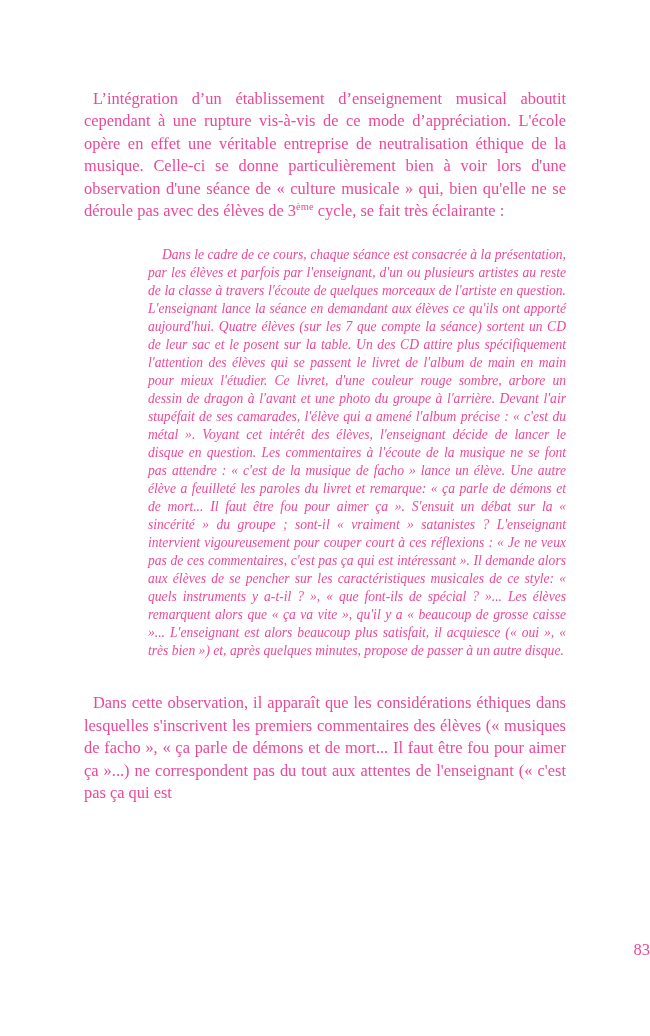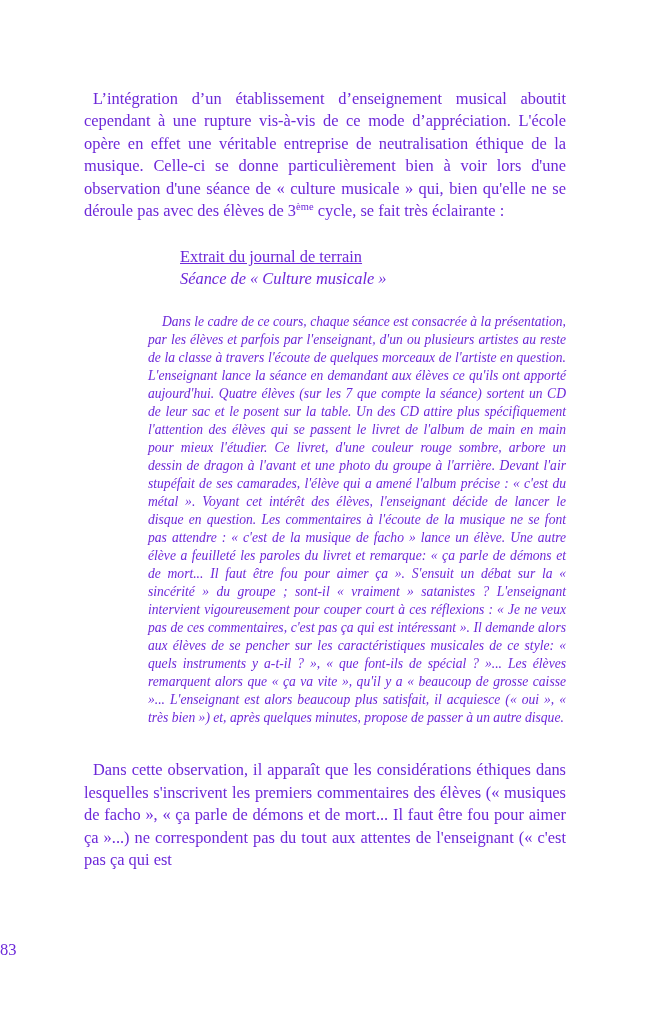--- a/index.html
+++ b/index.html
@@ -5,21 +5,21 @@
   html, body {
     margin: 0;
     padding: 0;
     background: #ffffff;
   }
   .page {
     position: relative;
     width: 650px;
     height: 1012px;
     background: #ffffff;
-    color: #6d28d9;
+    color: #ec4899;
     font-family: "Liberation Serif", serif;
     overflow: hidden;
     margin: 0 auto;
   }
   .content {
     padding: 88px 84px 0 84px;
   }
   .body-text {
     font-size: 16.4px;
     line-height: 22.4px;
@@ -55,36 +55,32 @@
   }
   .closing-para {
     margin-top: 32px;
     text-indent: 9px;
   }
   .page-number {
     position: absolute;
     bottom: 52px;
     left: 0;
     width: 100%;
-    text-align: left;
+    text-align: right;
     font-size: 16.5px;
   }
 </style>
 </head>
 <body>
 
 <div class="page">
   <div class="content">
 
     <p class="body-text intro-para"><span>L’intégration d’un établissement d’enseignement musical aboutit cependant à une rupture vis-à-vis de ce mode d’appréciation. L'école opère en effet une véritable entreprise de neutralisation éthique de la musique. Celle-ci se donne particulièrement bien à voir lors d'une observation d'une séance de « culture musicale » qui, bien qu'elle ne se déroule pas avec des élèves de 3</span><sup>ème</sup><span> cycle, se fait très éclairante :</span></p>
 
-    <div class="extract-heading">
-      <div class="extract-title">Extrait du journal de terrain</div>
-      <div class="extract-subtitle">Séance de « Culture musicale »</div>
-    </div>
 
     <p class="quote">Dans le cadre de ce cours, chaque séance est consacrée à la présentation, par les élèves et parfois par l'enseignant, d'un ou plusieurs artistes au reste de la classe à travers l'écoute de quelques morceaux de l'artiste en question. L'enseignant lance la séance en demandant aux élèves ce qu'ils ont apporté aujourd'hui. Quatre élèves (sur les 7 que compte la séance) sortent un CD de leur sac et le posent sur la table. Un des CD attire plus spécifiquement l'attention des élèves qui se passent le livret de l'album de main en main pour mieux l'étudier. Ce livret, d'une couleur rouge sombre, arbore un dessin de dragon à l'avant et une photo du groupe à l'arrière. Devant l'air stupéfait de ses camarades, l'élève qui a amené l'album précise : « c'est du métal ». Voyant cet intérêt des élèves, l'enseignant décide de lancer le disque en question. Les commentaires à l'écoute de la musique ne se font pas attendre : « c'est de la musique de facho » lance un élève. Une autre élève a feuilleté les paroles du livret et remarque: « ça parle de démons et de mort... Il faut être fou pour aimer ça ». S'ensuit un débat sur la « sincérité » du groupe ; sont-il « vraiment » satanistes ? L'enseignant intervient vigoureusement pour couper court à ces réflexions : « Je ne veux pas de ces commentaires, c'est pas ça qui est intéressant ». Il demande alors aux élèves de se pencher sur les caractéristiques musicales de ce style: « quels instruments y a-t-il ? », « que font-ils de spécial ? »... Les élèves remarquent alors que « ça va vite », qu'il y a « beaucoup de grosse caisse »... L'enseignant est alors beaucoup plus satisfait, il acquiesce (« oui », « très bien ») et, après quelques minutes, propose de passer à un autre disque.</p>
 
     <p class="body-text closing-para">Dans cette observation, il apparaît que les considérations éthiques dans lesquelles s'inscrivent les premiers commentaires des élèves (« musiques de facho », « ça parle de démons et de mort... Il faut être fou pour aimer ça »...) ne correspondent pas du tout aux attentes de l'enseignant (« c'est pas ça qui est</p>
 
   </div>
 
   <div class="page-number">83</div>
 </div>
 

